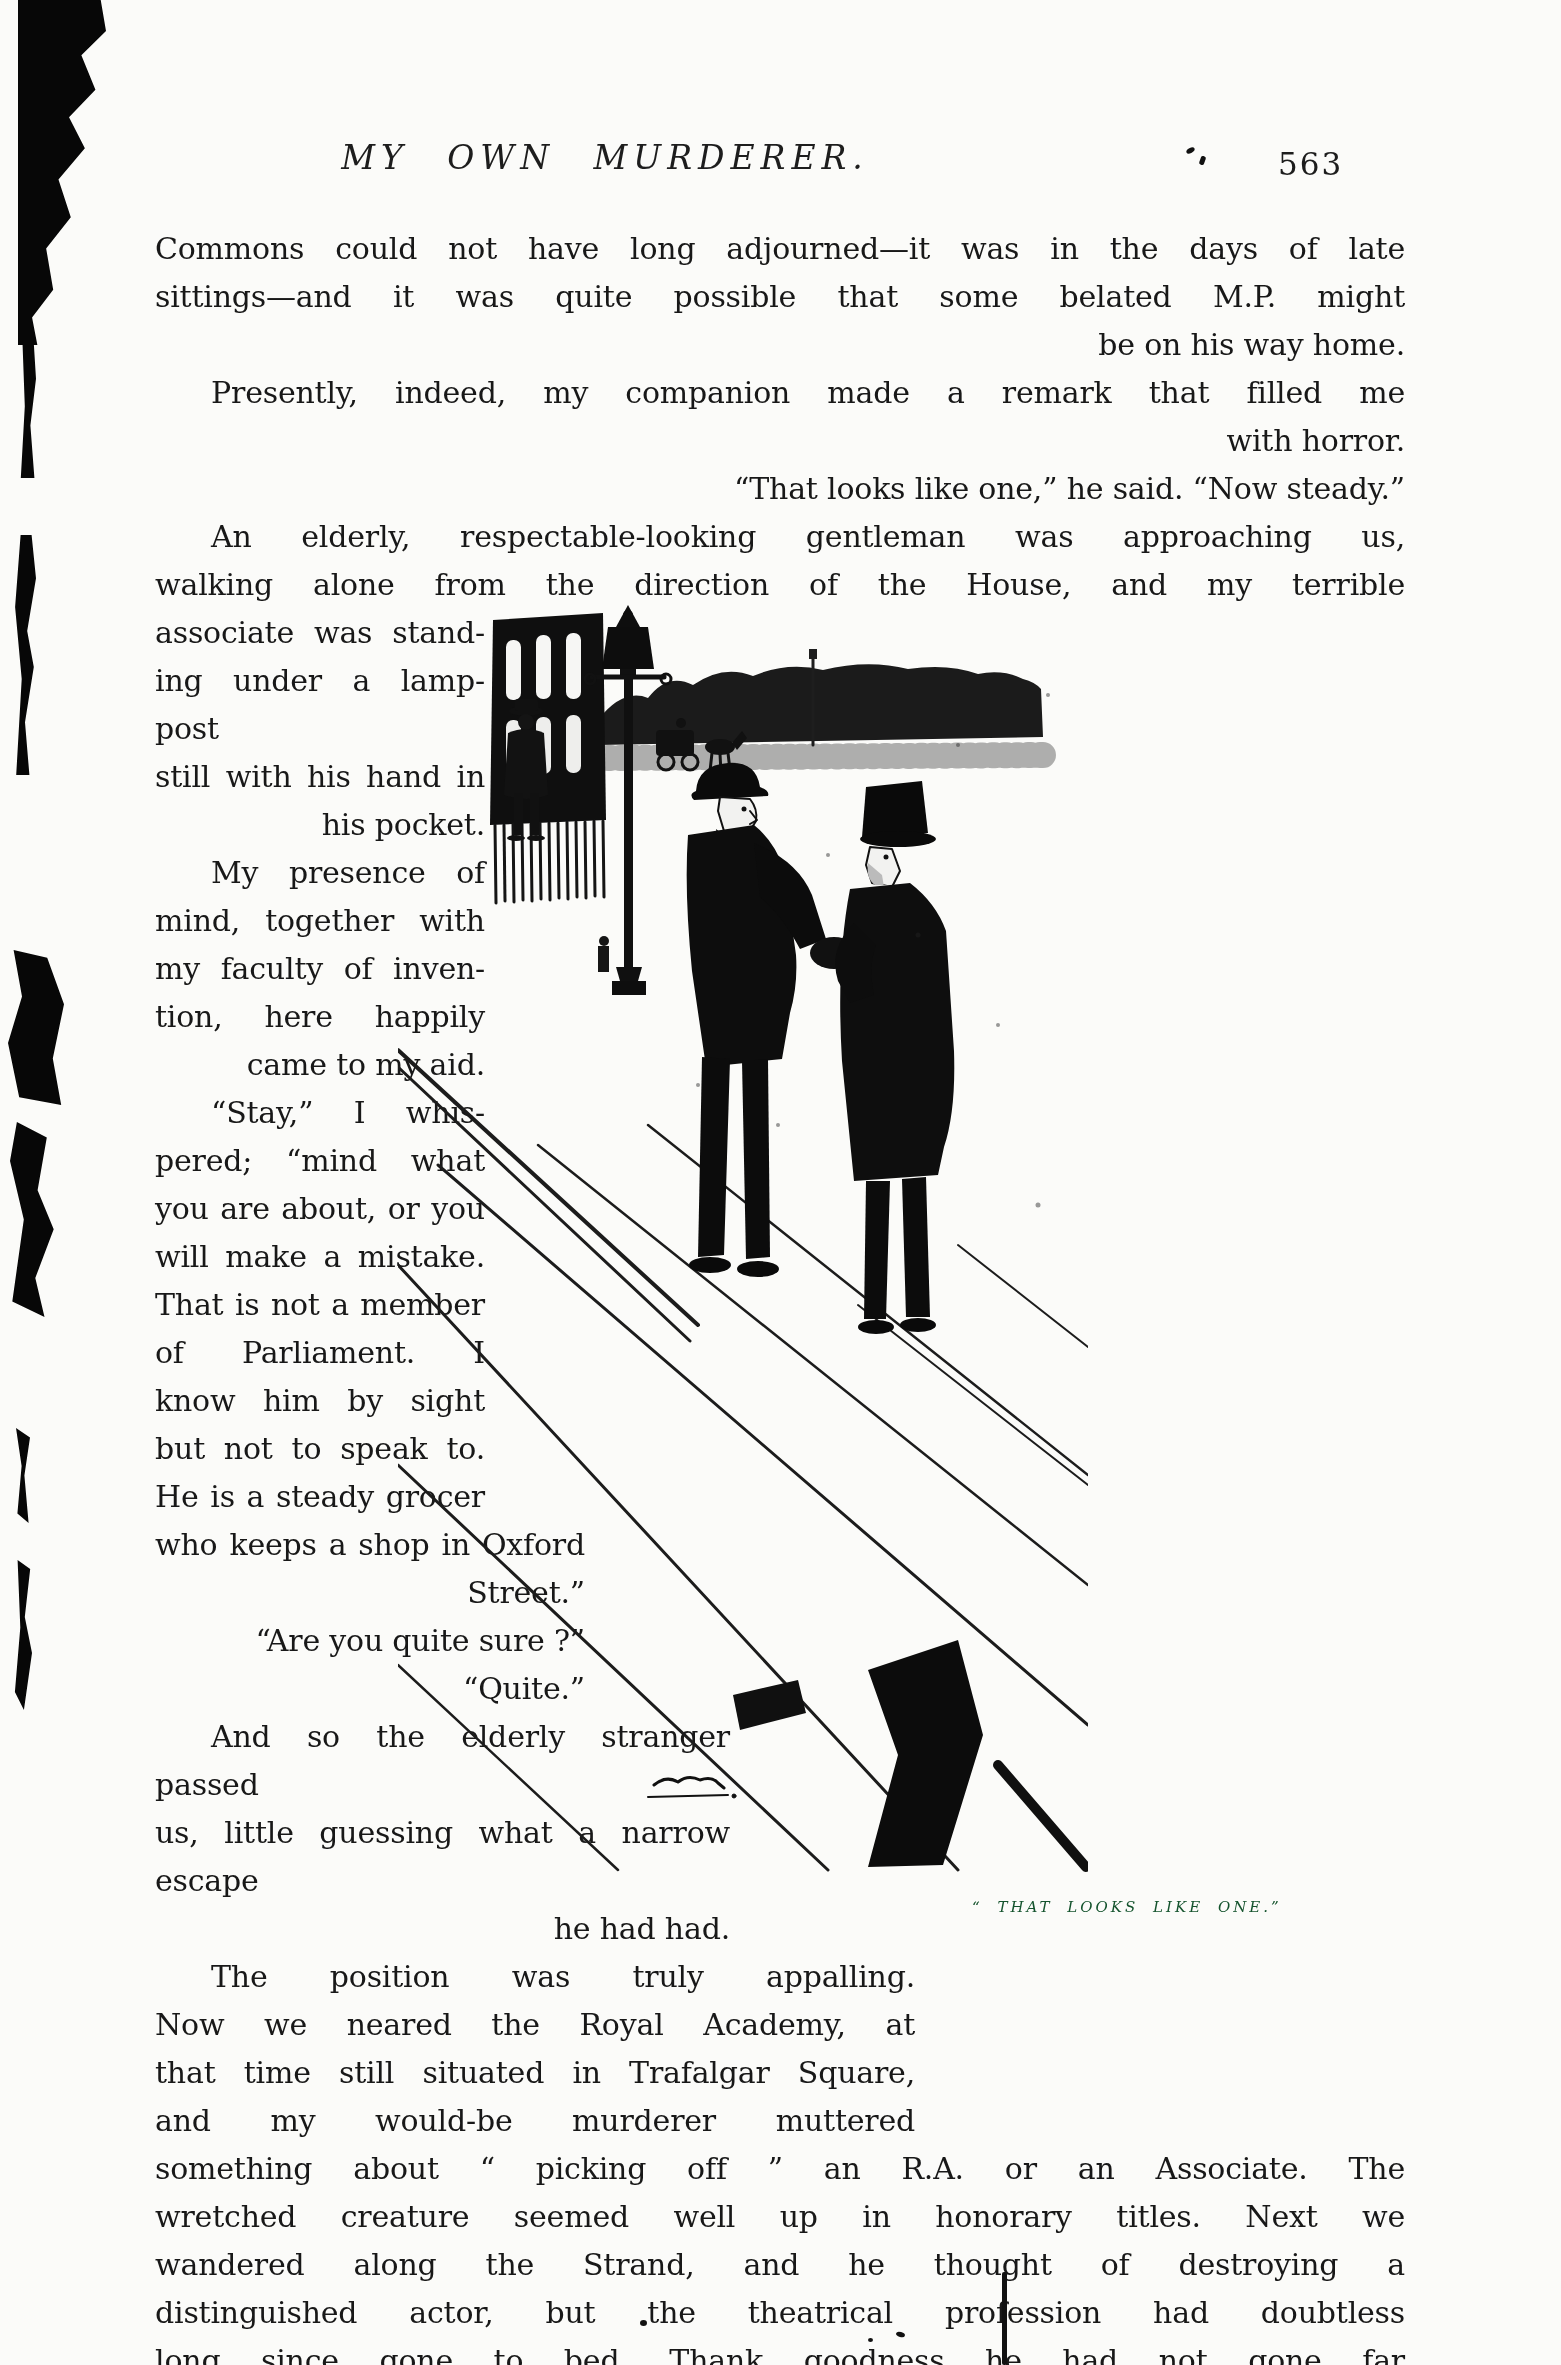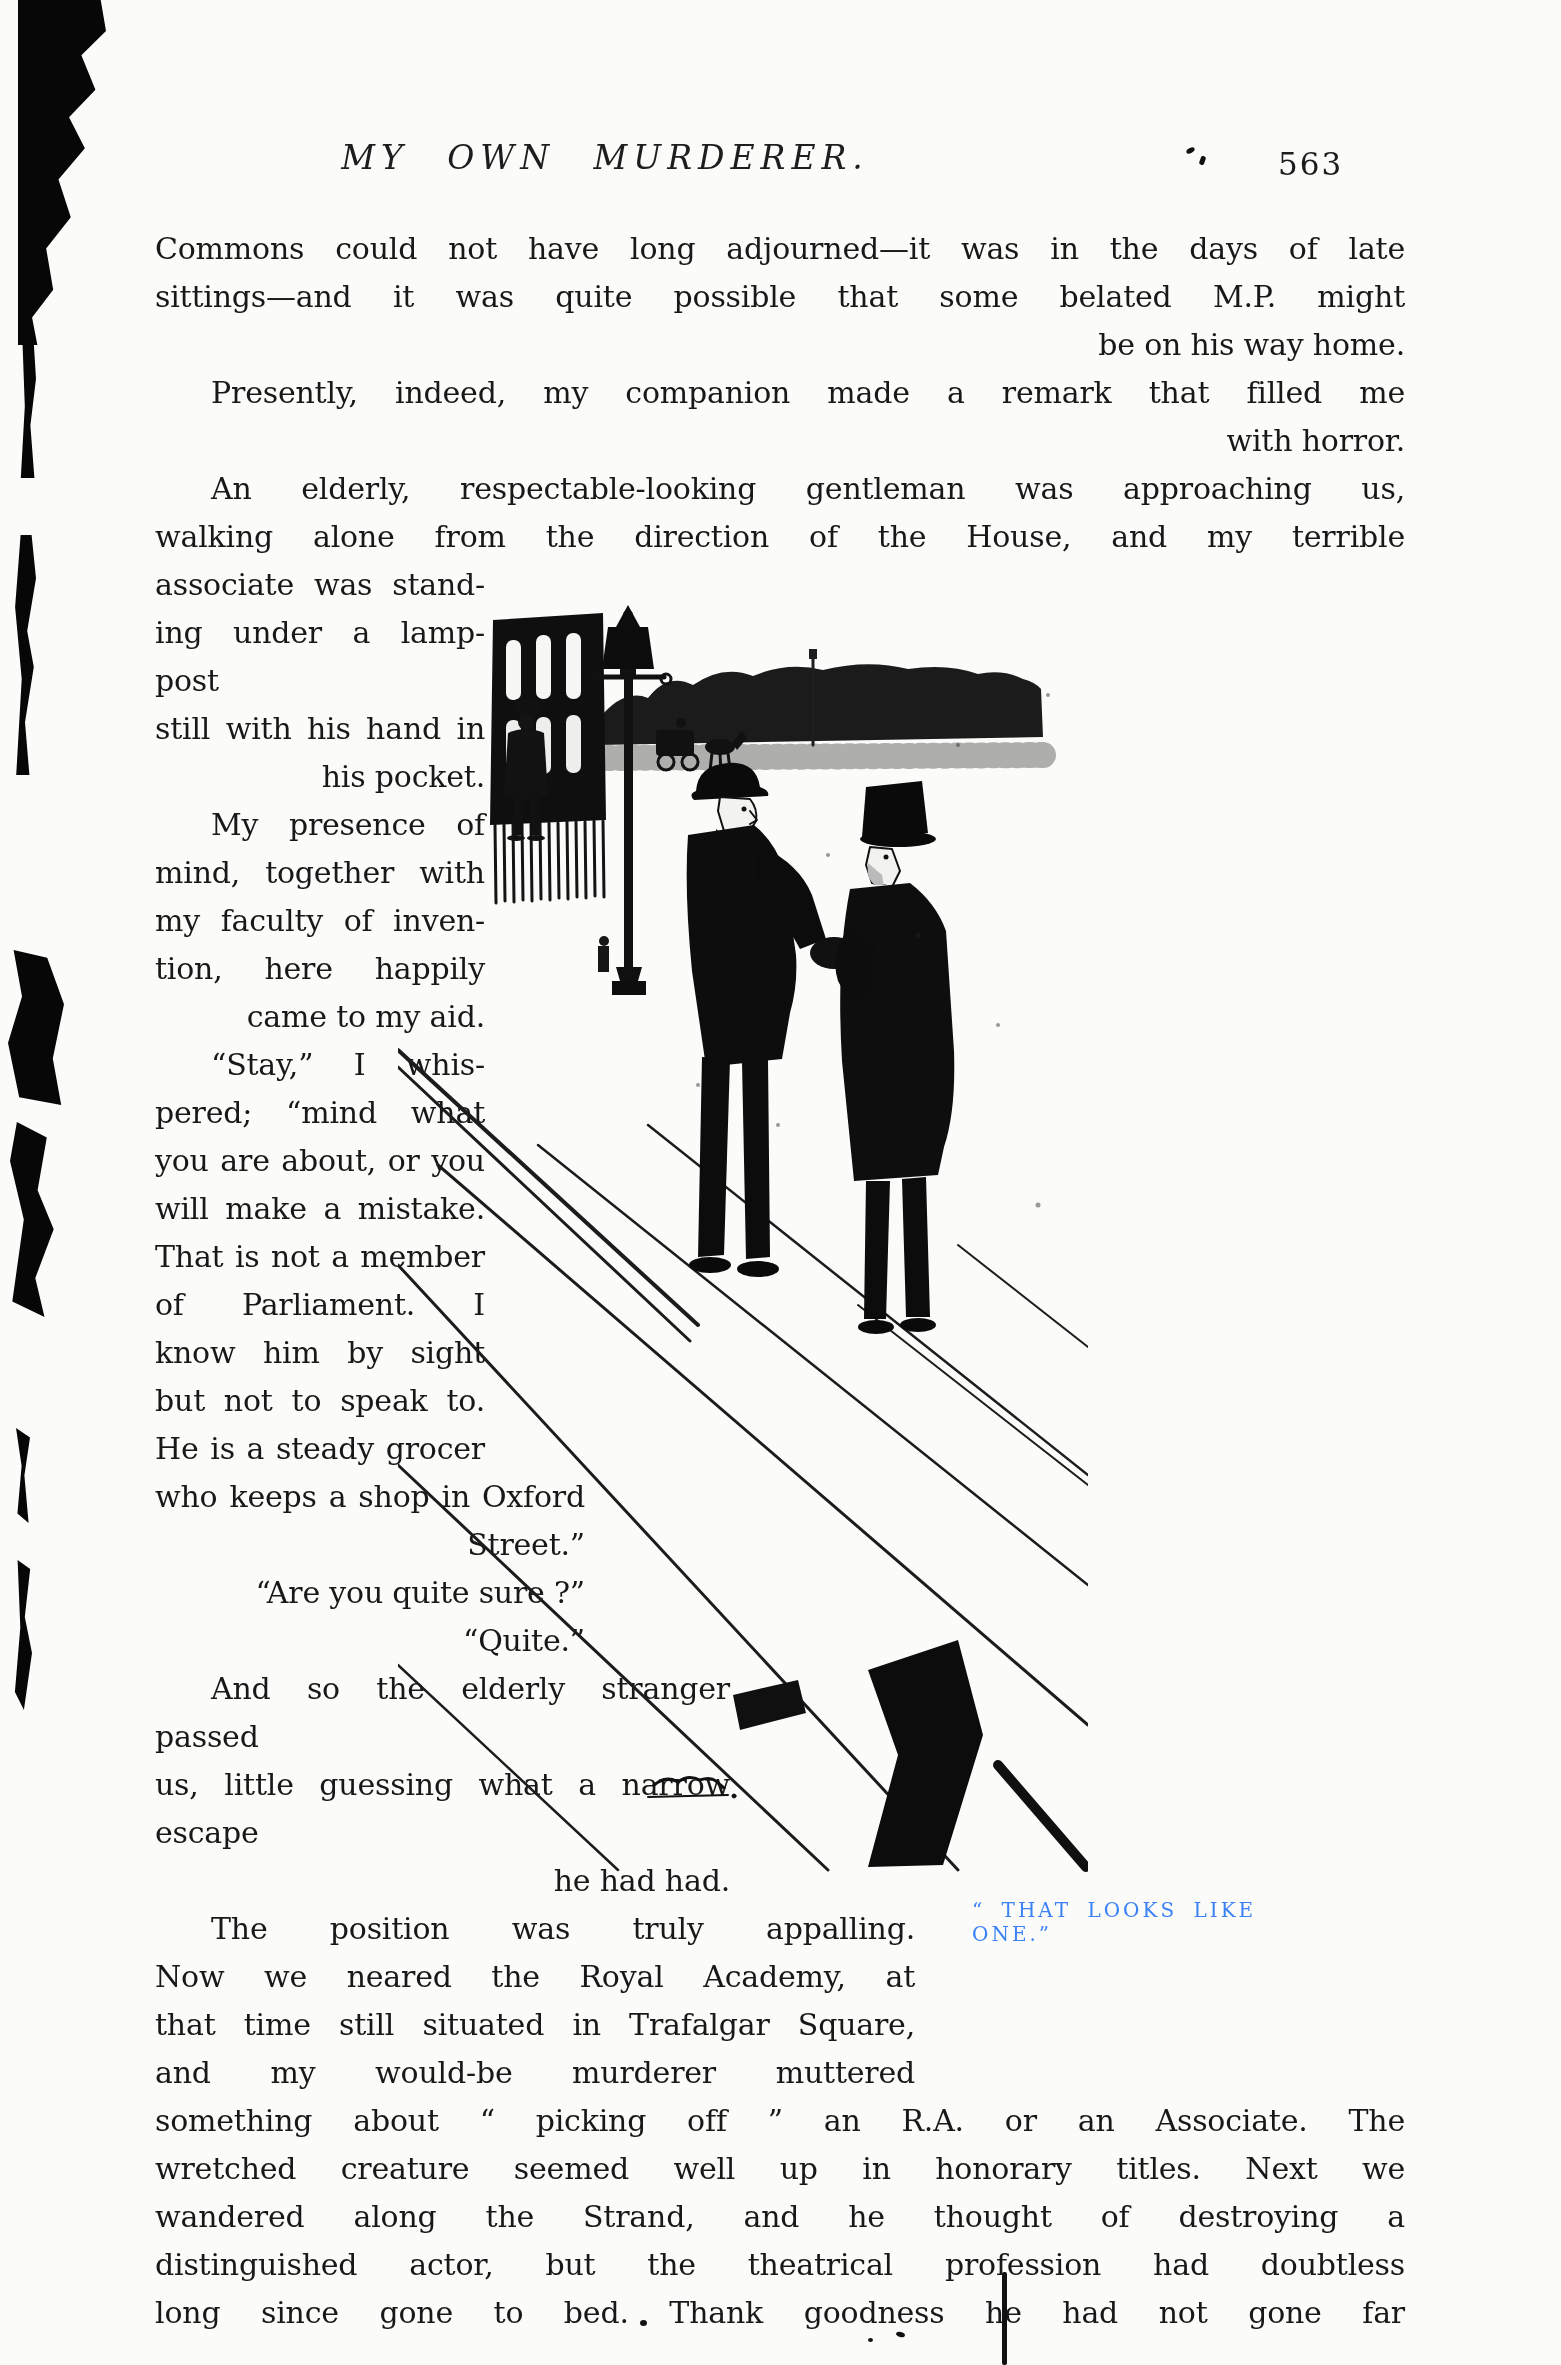--- a/index.html
+++ b/index.html
@@ -17,22 +17,22 @@
   .j{text-align:justify;text-align-last:justify;}
   .l{text-align:right;}
   .ind{text-indent:56px;}
   .w330{width:330px;}
   .w430{width:430px;}
   .w575{width:575px;}
   .w760{width:760px;}
   .w1250{width:1250px;}
   
   .illus{position:absolute;left:398px;top:605px;width:690px;height:1270px;}
-  .caption{position:absolute;left:972px;top:1898px;width:360px;font-size:20px;
-           letter-spacing:3px;word-spacing:7px;color:#3b82f6;}
+  .caption{position:absolute;left:972px;top:1898px;width:360px;font-size:15px;
+           letter-spacing:3px;word-spacing:7px;color:#14532d;font-style:italic;}
   
   .ink{position:absolute;background:#070707;}
   .ink-a {left:18px;top:0;width:88px;height:345px;
           clip-path:polygon(0 0,94% 0,100% 9%,72% 16%,88% 26%,58% 34%,76% 43%,46% 52%,60% 63%,32% 72%,40% 84%,16% 92%,22% 100%,0 100%);}
   .ink-a2{left:20px;top:340px;width:16px;height:138px;
           clip-path:polygon(15% 0,85% 0,100% 28%,65% 62%,90% 100%,5% 100%,30% 48%);}
   .ink-b {left:14px;top:535px;width:22px;height:240px;
           clip-path:polygon(30% 0,80% 0,100% 18%,60% 40%,90% 55%,50% 78%,70% 100%,10% 100%,35% 60%,5% 30%);}
   .ink-c {left:8px;top:950px;width:56px;height:155px;
           clip-path:polygon(10% 0,70% 5%,100% 35%,80% 70%,95% 100%,20% 95%,0 60%,25% 30%);}
@@ -62,20 +62,23 @@
     <div>
       <div class="line j w1250">Commons could not have long adjourned—it was in the days of late</div>
       <div class="line j w1250">sittings—and it was quite possible that some belated M.P. might</div>
       <div class="line l w1250">be on his way home.</div>
     </div>
     <div>
       <div class="line j ind w1250">Presently, indeed, my companion made a remark that filled me</div>
       <div class="line l w1250">with horror.</div>
     </div>
     <div>
+      <div class="line l ind w1250">“That looks like one,” he said.  “Now steady.”</div>
+    </div>
+    <div>
       <div class="line j ind w1250">An elderly, respectable-looking gentleman was approaching us,</div>
       <div class="line j w1250">walking alone from the direction of the House, and my terrible</div>
     </div>
     <div>
       <div class="line j w330">associate was stand-</div>
       <div class="line j w330">ing under a lamp-post</div>
       <div class="line j w330">still with his hand in</div>
       <div class="line l w330">his pocket.</div>
       <div class="line j ind w330">My presence of</div>
       <div class="line j w330">mind, together with</div>

